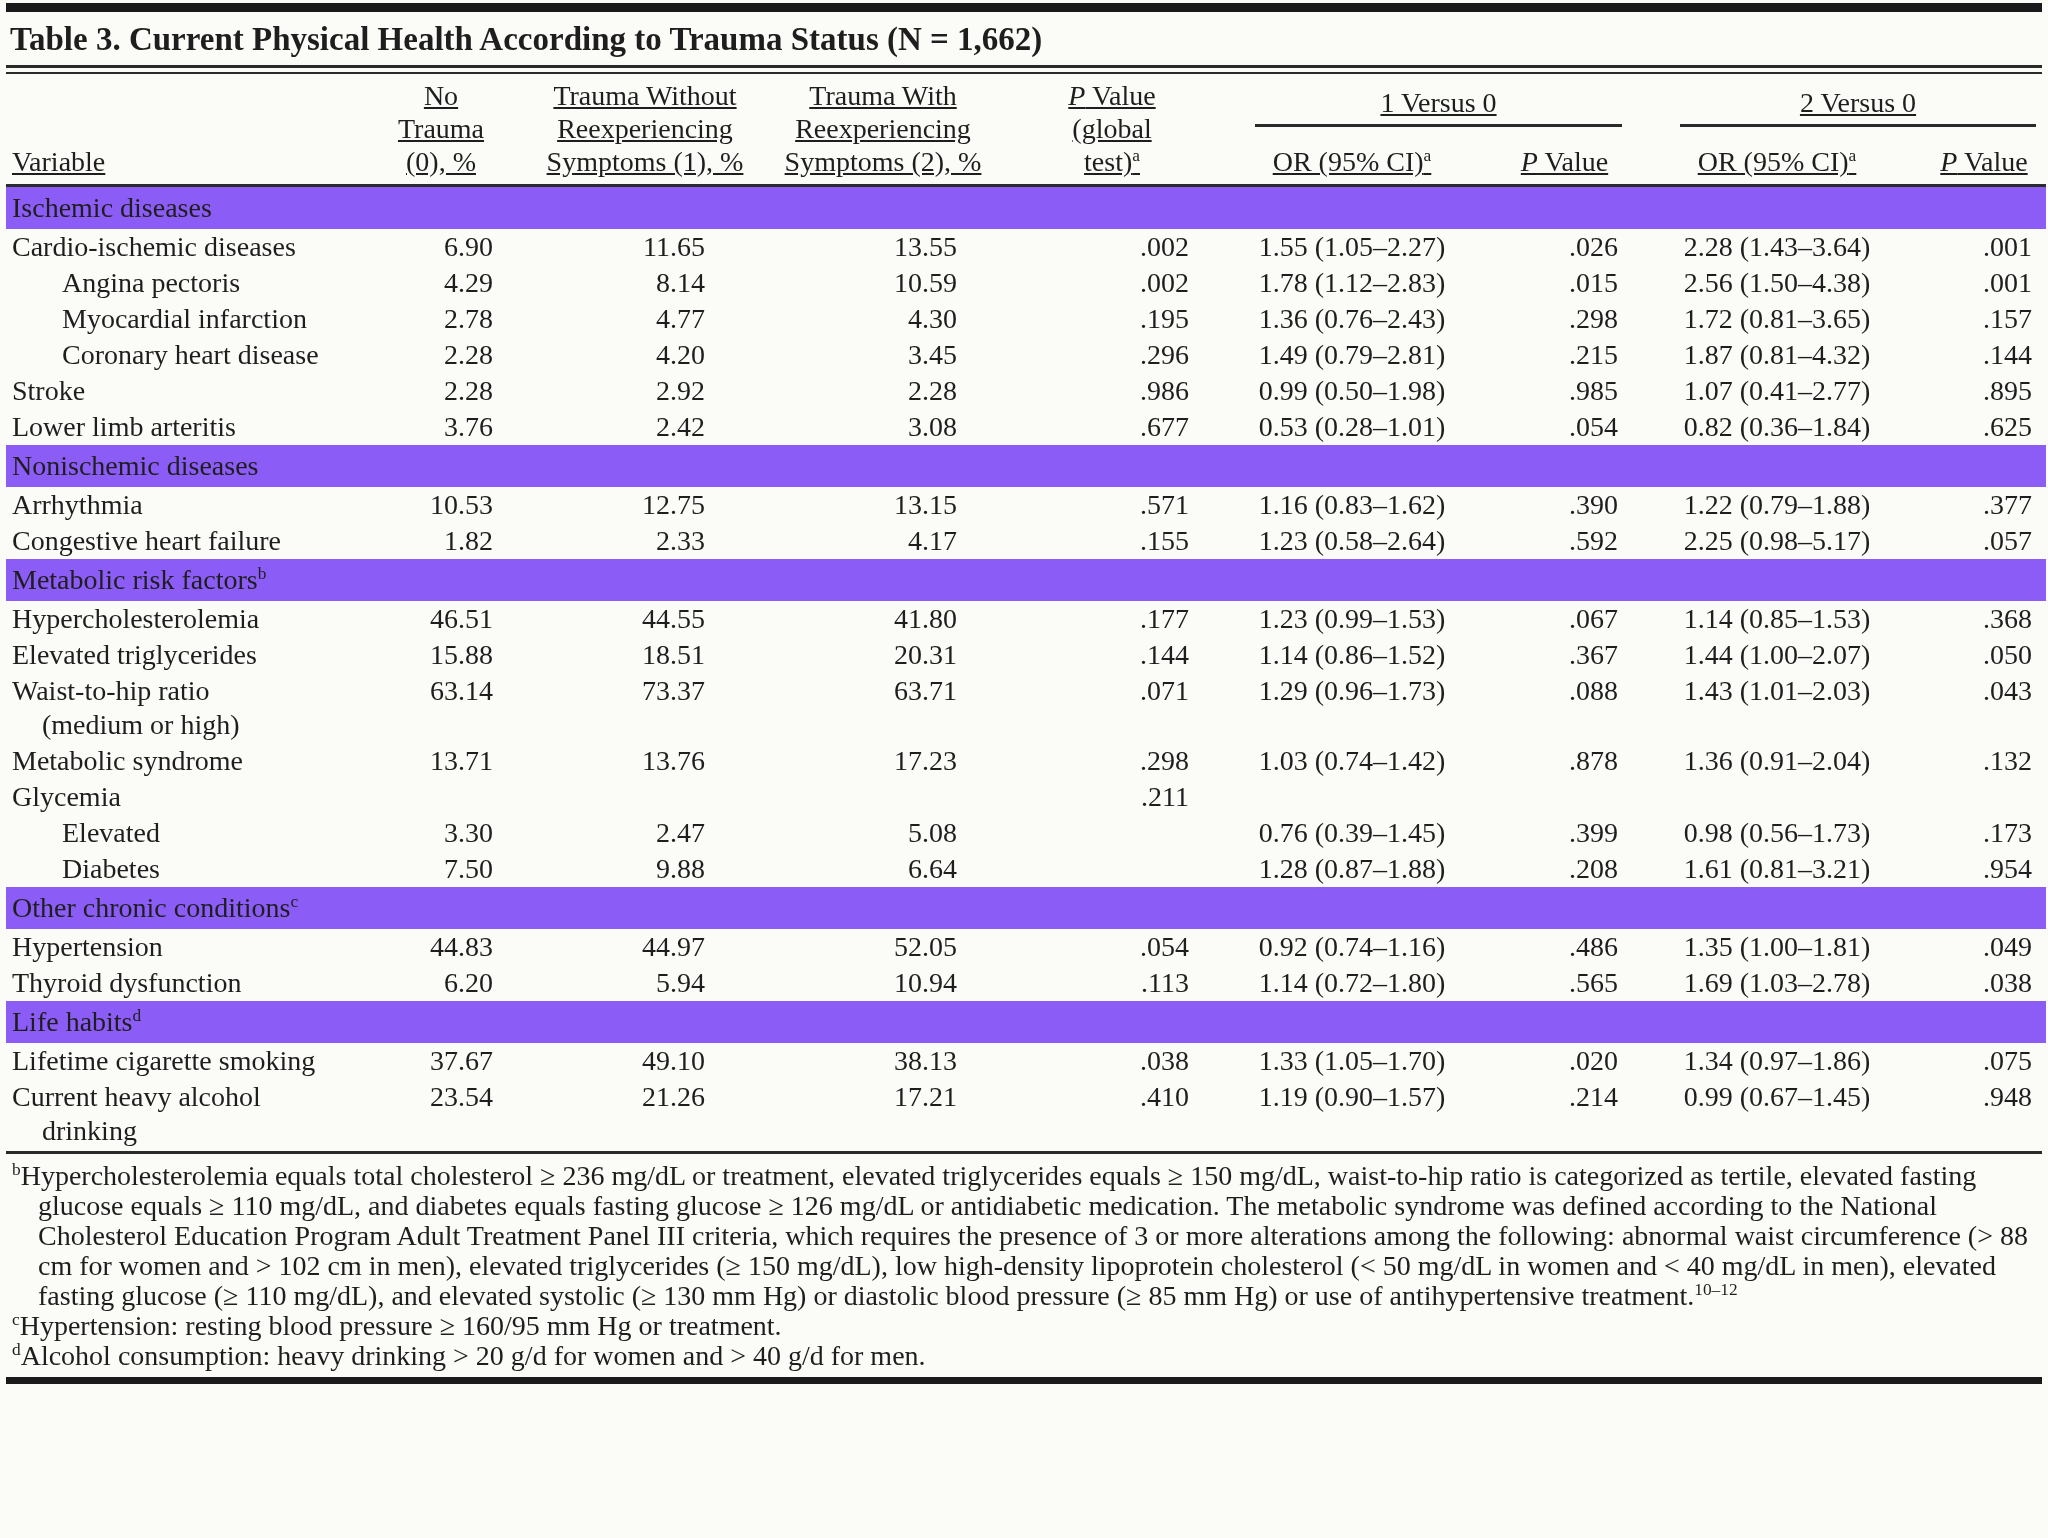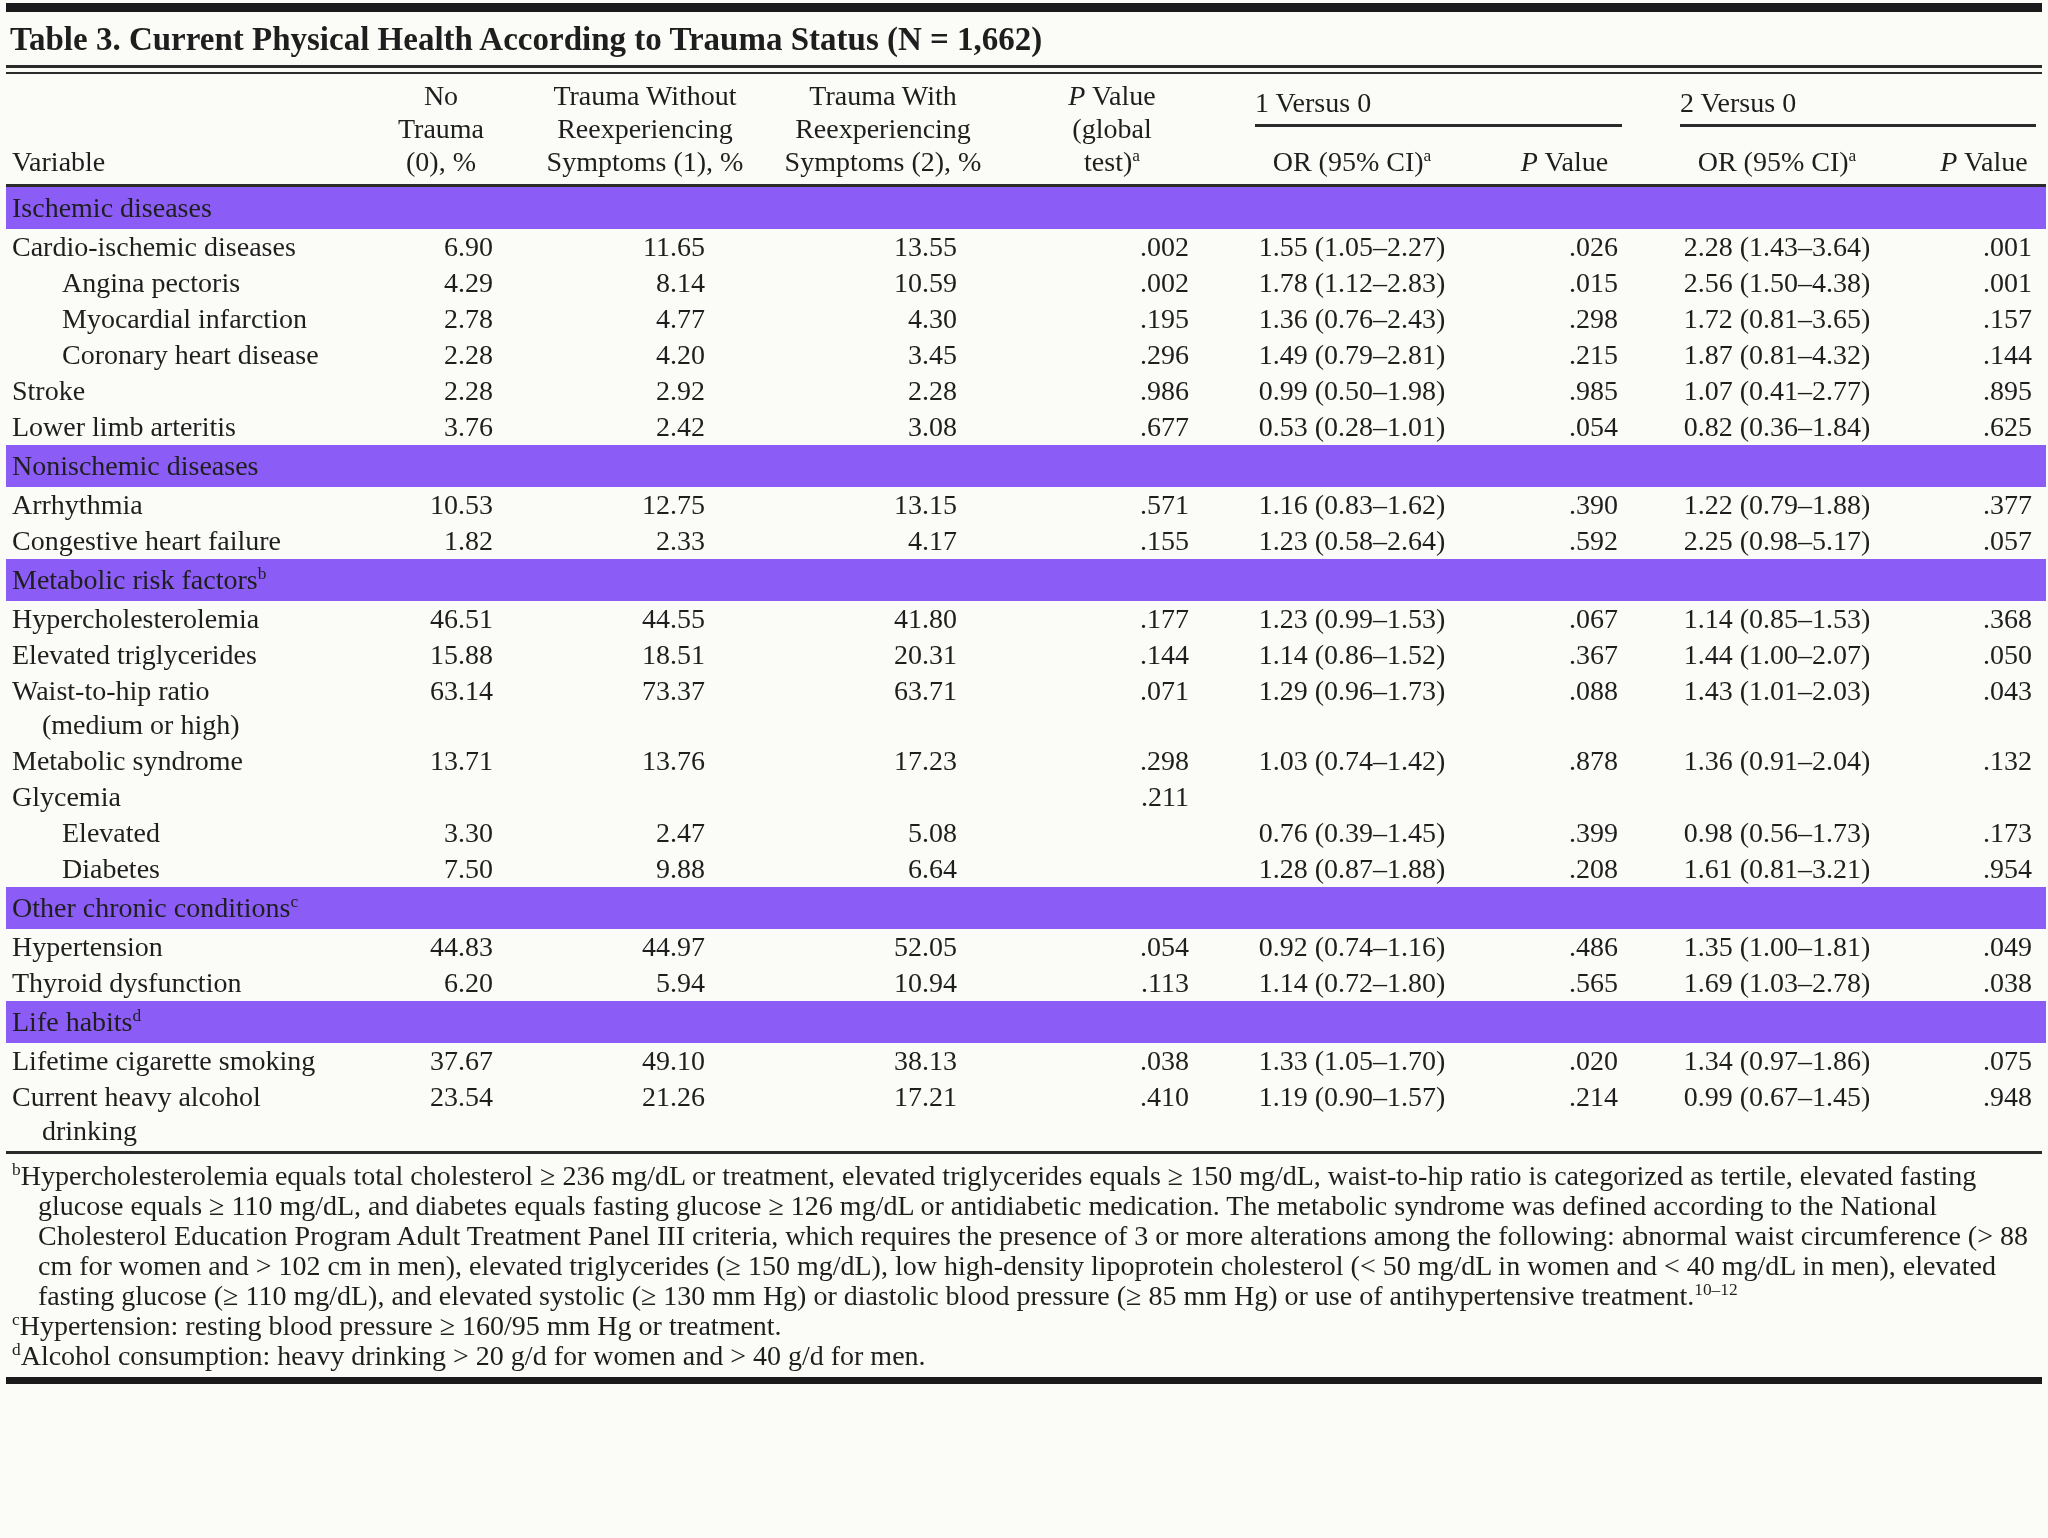--- a/index.html
+++ b/index.html
@@ -8,25 +8,25 @@
     background:#fbfbf8; color:#1e1e1e;
     font-family:"Liberation Serif","DejaVu Serif",serif;
     font-size:28px; overflow:hidden; padding:3px 6px 0 6px;
   }
   .topbar { height:9px; background:#1a1a1a; }
   .title  { font-weight:bold; font-size:33px; padding:9px 4px 7px 4px; }
   .dblrule { height:4px; border-top:3px solid #2b2b2b; border-bottom:2px solid #2b2b2b; }
 
   table { width:100%; border-collapse:collapse; table-layout:fixed; }
   thead th { font-weight:normal; vertical-align:bottom; padding:5px 0 6px 0;
-             line-height:33px; white-space:nowrap; text-align:center; }
+             line-height:33px; white-space:nowrap; text-align:center;text-decoration:underline; }
   thead th.var { text-align:left; padding-left:6px;margin-left:40px; }
   .hb { border-bottom:3px solid #2b2b2b; }
   .spanner { margin:0 10px 0 48px; border-bottom:3px solid #2b2b2b;
-             padding-bottom:5px; text-align:left; }
+             padding-bottom:5px; text-align:center; }
 
   tbody td { vertical-align:top; line-height:34px; padding:1px 0; }
   td.v { padding-left:6px; }
   td.v.ind { padding-left:56px; }
   .cont { padding-left:30px; }
   td.n  { text-align:right; }
   td.n0 { padding-right:48px; }
   td.n1 { padding-right:44px; }
   td.n2 { padding-right:60px; }
   td.pg { text-align:right; padding-right:18px; }

